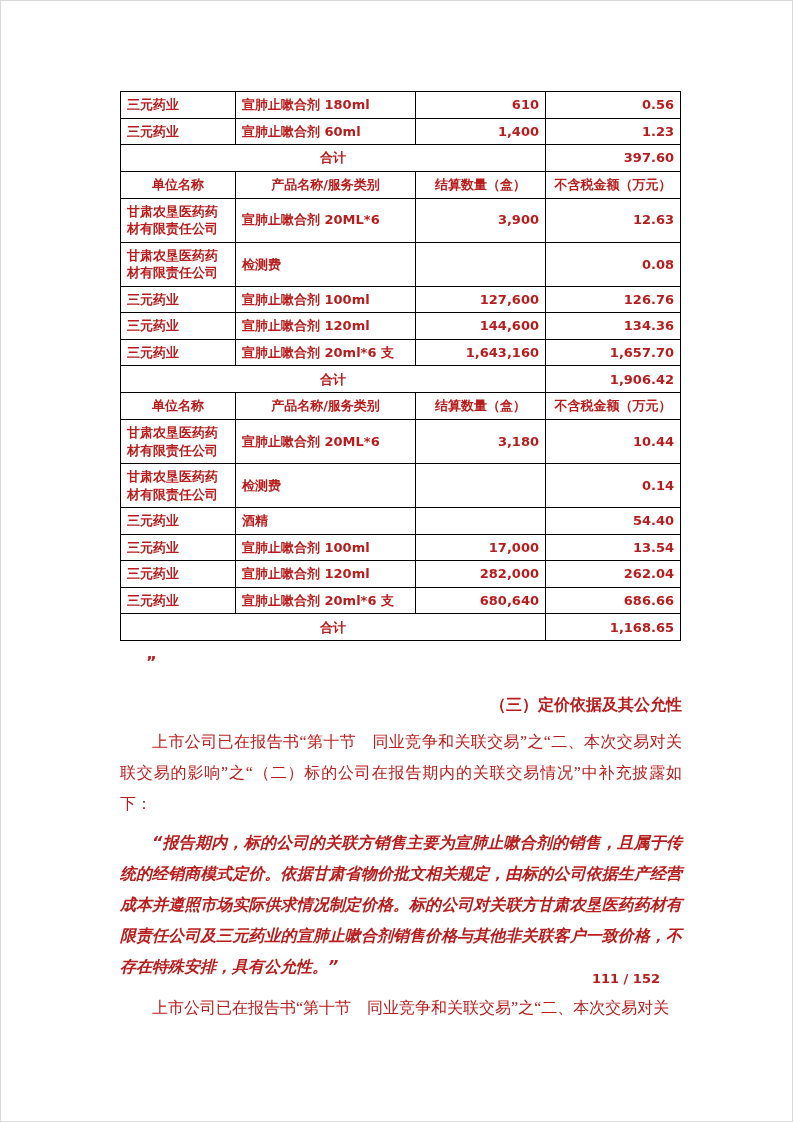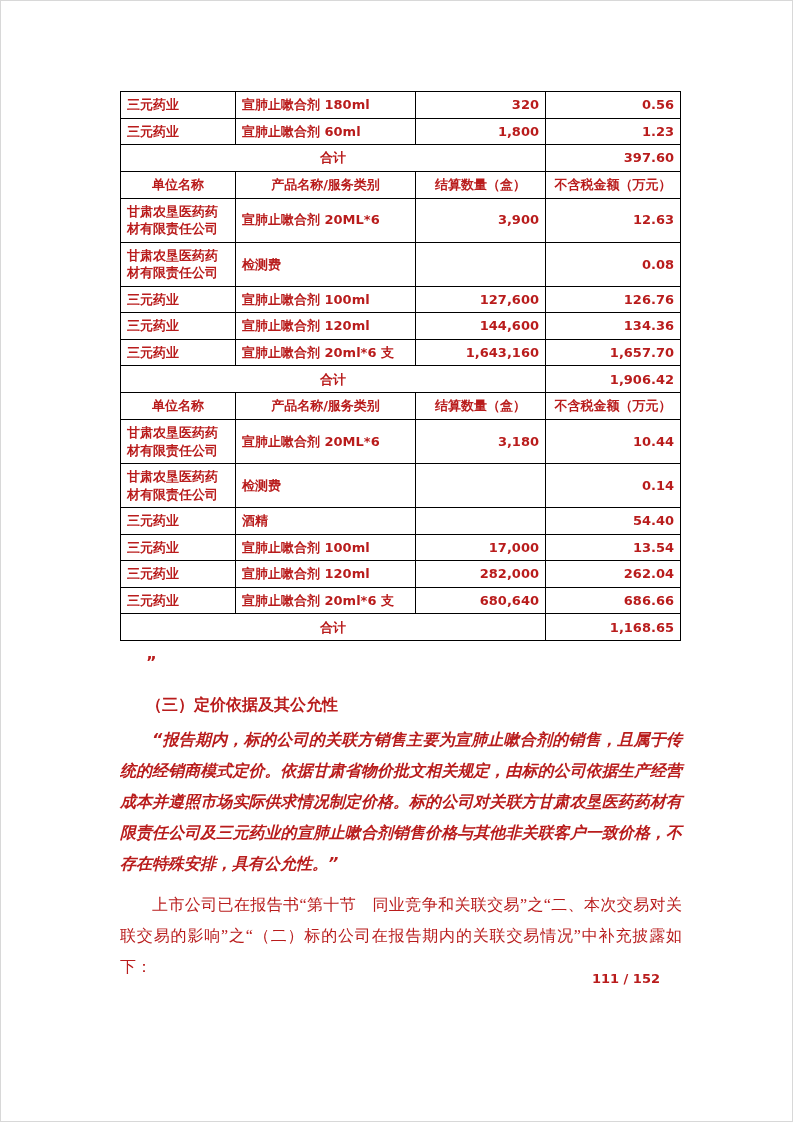--- a/index.html
+++ b/index.html
@@ -44,20 +44,21 @@
 
   .closing-quote {
     margin:12px 0 0 26px;
     font-size:16px; font-weight:bold; height:20px;
     font-family:"DejaVu Sans","Liberation Sans",sans-serif;
   }
   h3.sec-heading {
     margin:22px 0 0 26px;
     font-size:16px; font-weight:bold;
     font-family:"DejaVu Sans","Liberation Sans",sans-serif;
+    text-align:right;
   }
   p.para {
     margin:10px 0 0 0;
     font-size:16px;
     line-height:31px;
     text-align:justify;
     text-indent:2em;
     font-family:"Liberation Serif","DejaVu Serif",serif;
   }
   p.para.quote {
@@ -84,27 +85,27 @@
           <col class="c1">
           <col class="c2">
           <col class="c3">
           <col class="c4">
         </colgroup>
 
       <tbody>
           <tr>
         <td class="t-left">三元药业</td>
         <td class="t-left">宣肺止嗽合剂 180ml</td>
-        <td class="t-num">320</td>
+        <td class="t-num">610</td>
         <td class="t-num">0.56</td>
       </tr>
       <tr>
         <td class="t-left">三元药业</td>
         <td class="t-left">宣肺止嗽合剂 60ml</td>
-        <td class="t-num">1,800</td>
+        <td class="t-num">1,400</td>
         <td class="t-num">1.23</td>
       </tr>
       <tr class="total-row">
         <td colspan="3" class="t-center">合计</td>
         <td class="t-num">397.60</td>
       </tr>
 
       <tr>
         <td class="t-center">单位名称</td>
         <td class="t-center">产品名称/服务类别</td>
@@ -192,22 +193,23 @@
         <td colspan="3" class="t-center">合计</td>
         <td class="t-num">1,168.65</td>
       </tr>
     </tbody>
       </table>
 
     <div class="closing-quote">”</div>
 
     <h3 class="sec-heading">（三）定价依据及其公允性</h3>
 
+    <p class="para">上市公司已在报告书“第十节　同业竞争和关联交易”之“二、本次交易对关联交易的影响”之“（二）标的公司在报告期内的关联交易情况”中补充披露如下：</p>
+
     <p class="para quote">“报告期内，标的公司的关联方销售主要为宣肺止嗽合剂的销售，且属于传统的经销商模式定价。依据甘肃省物价批文相关规定，由标的公司依据生产经营成本并遵照市场实际供求情况制定价格。标的公司对关联方甘肃农垦医药药材有限责任公司及三元药业的宣肺止嗽合剂销售价格与其他非关联客户一致价格，不存在特殊安排，具有公允性。”</p>
 
-    <p class="para">上市公司已在报告书“第十节　同业竞争和关联交易”之“二、本次交易对关联交易的影响”之“（二）标的公司在报告期内的关联交易情况”中补充披露如下：</p>
-
-
+
+    <p class="para">上市公司已在报告书“第十节　同业竞争和关联交易”之“二、本次交易对关</p>
 
   </div>
 
   <div class="footer">111 / 152</div>
 </div>
 
 </body></html>

